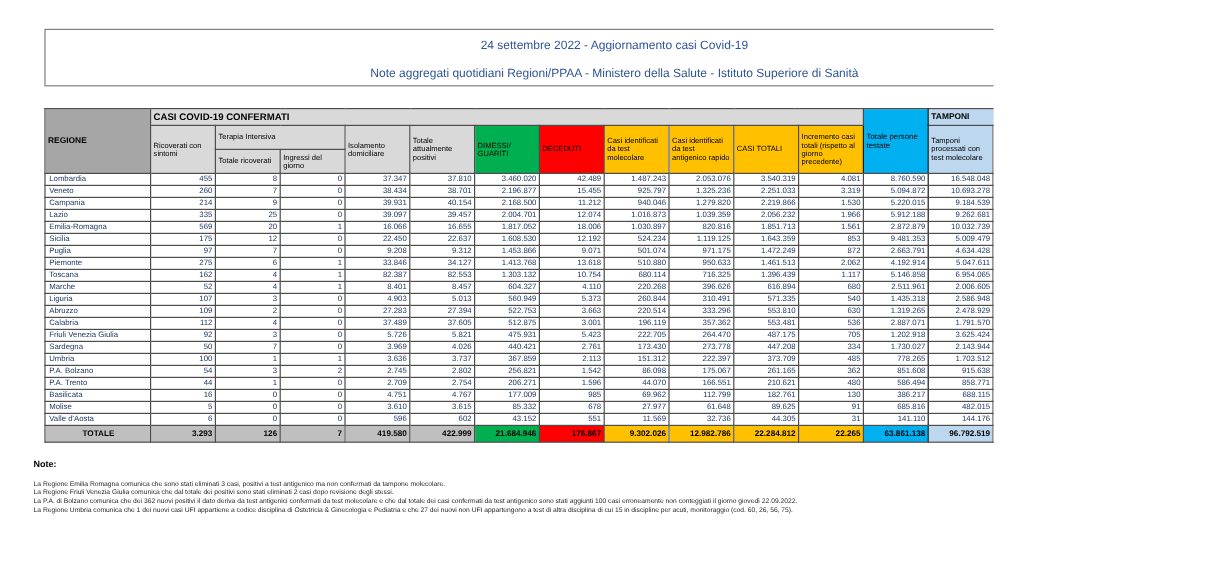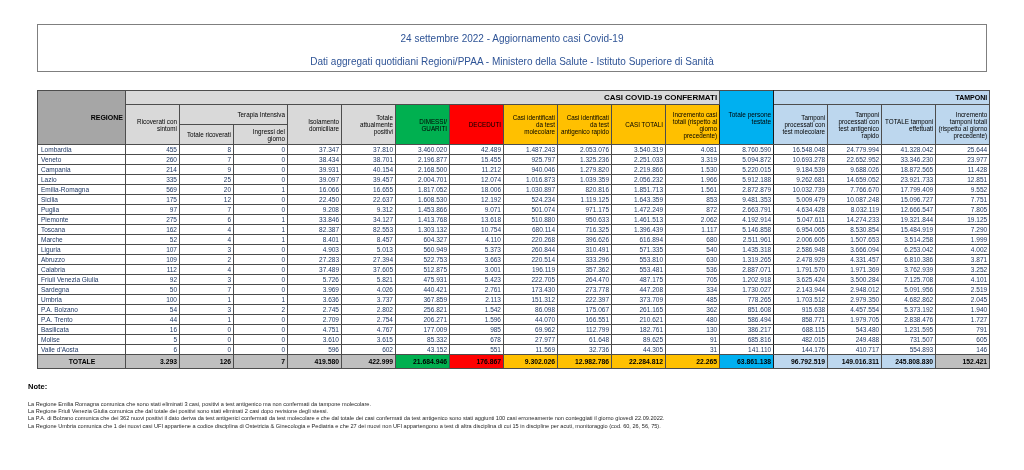--- a/index.html
+++ b/index.html
@@ -1,26 +1,26 @@
 <!DOCTYPE html>
 <html><head>
 <meta charset="utf-8">
 <style>
   html,body{margin:0;padding:0;background:#ffffff;}
-  .page{position:relative;width:1024px;height:470px;background:#ffffff;overflow:hidden;
+  .page{position:relative;width:828px;height:470px;background:#ffffff;overflow:hidden;
         font-family:"Liberation Sans",sans-serif;}
   .title-box{position:absolute;left:37px;top:24px;width:948px;height:46px;
         border:1px solid #7f7f7f;background:#ffffff;text-align:center;}
   .title-line{color:#2F5496;font-size:10px;line-height:10px;margin-top:9px;}
   .title-line.second{margin-top:13px;}
   table.covid-table{position:absolute;left:37px;top:90px;width:951px;
         border-collapse:collapse;table-layout:fixed;border:1.5px solid #1a1a1a;}
   .covid-table th,.covid-table td{border:1px solid #4d4d4d;padding:0 2px;overflow:hidden;}
   .covid-table th{background:#D9D9D9;color:#000;font-weight:normal;font-size:6.3px;
-        line-height:7px;text-align:right;vertical-align:middle;}
+        line-height:7px;text-align:left;vertical-align:middle;}
   th.regione-h{background:#A6A6A6;font-weight:bold;font-size:7px;}
   th.banner{font-weight:bold;font-size:8px;height:13px;}
   th.tamponi-banner{background:#BDD7EE;font-weight:bold;font-size:7px;}
   th.green{background:#00B050;}
   th.red{background:#FF0000;}
   th.yellow{background:#FFC000;}
   th.testate-h{background:#00B0F0;font-size:6.5px;}
   th.lightblue{background:#BDD7EE;}
   th.sub{height:32px;}
   th.sub2{height:19px;}
@@ -40,21 +40,21 @@
   .note-line{font-size:5.6px;line-height:7.2px;color:#262626;}
   .note-line.first{margin-top:10px;}
 </style>
 </head>
 <body>
 
 <div class="page">
 
   <div class="title-box">
     <div class="title-line">24 settembre 2022 - Aggiornamento casi Covid-19</div>
-    <div class="title-line second">Dati aggregati quotidiani Regioni/PPAA - Ministero della Salute - Istituto Superiore di Sanità</div>
+    <div class="title-line second">Note aggregati quotidiani Regioni/PPAA - Ministero della Salute - Istituto Superiore di Sanità</div>
   </div>
 
   <table class="covid-table">
     <colgroup>
       <col style="width:88px">
       <col span="16" style="width:54px">
     </colgroup>
     <thead>
       <tr>
         <th rowspan="3" class="regione-h">REGIONE</th>

